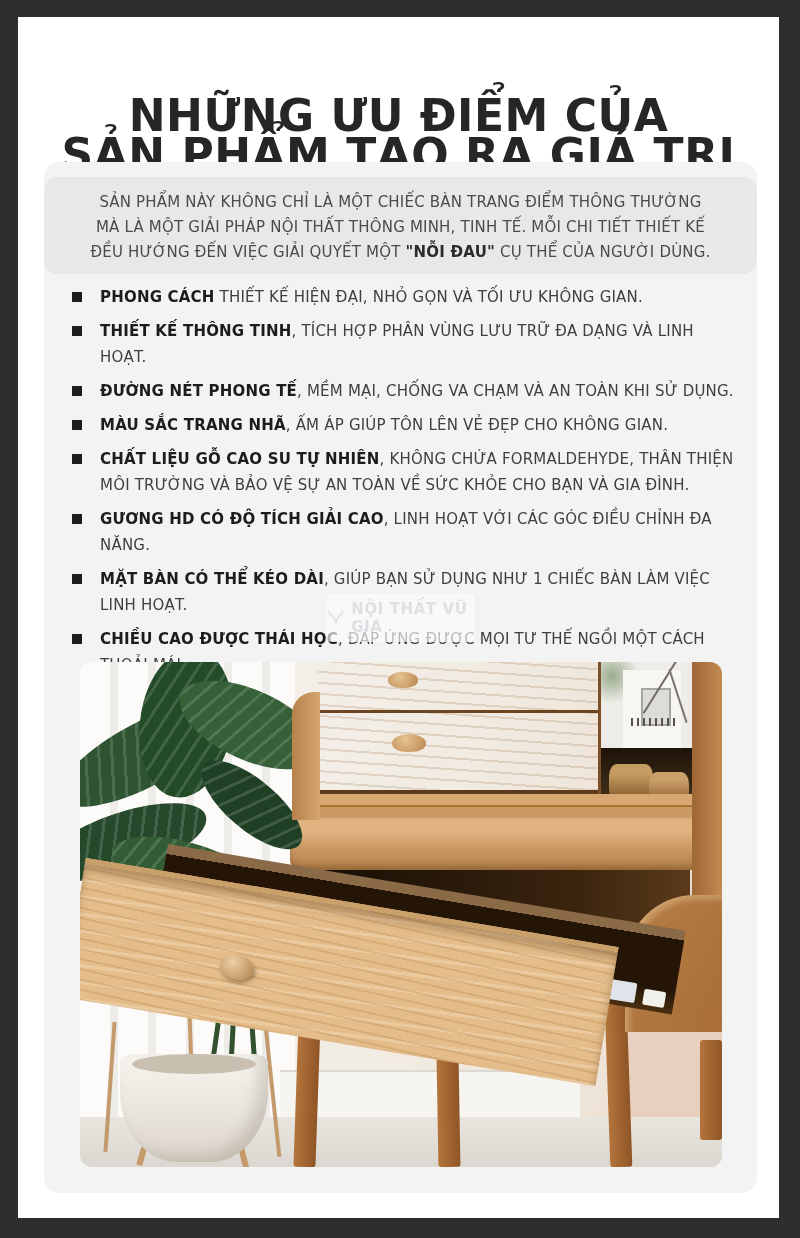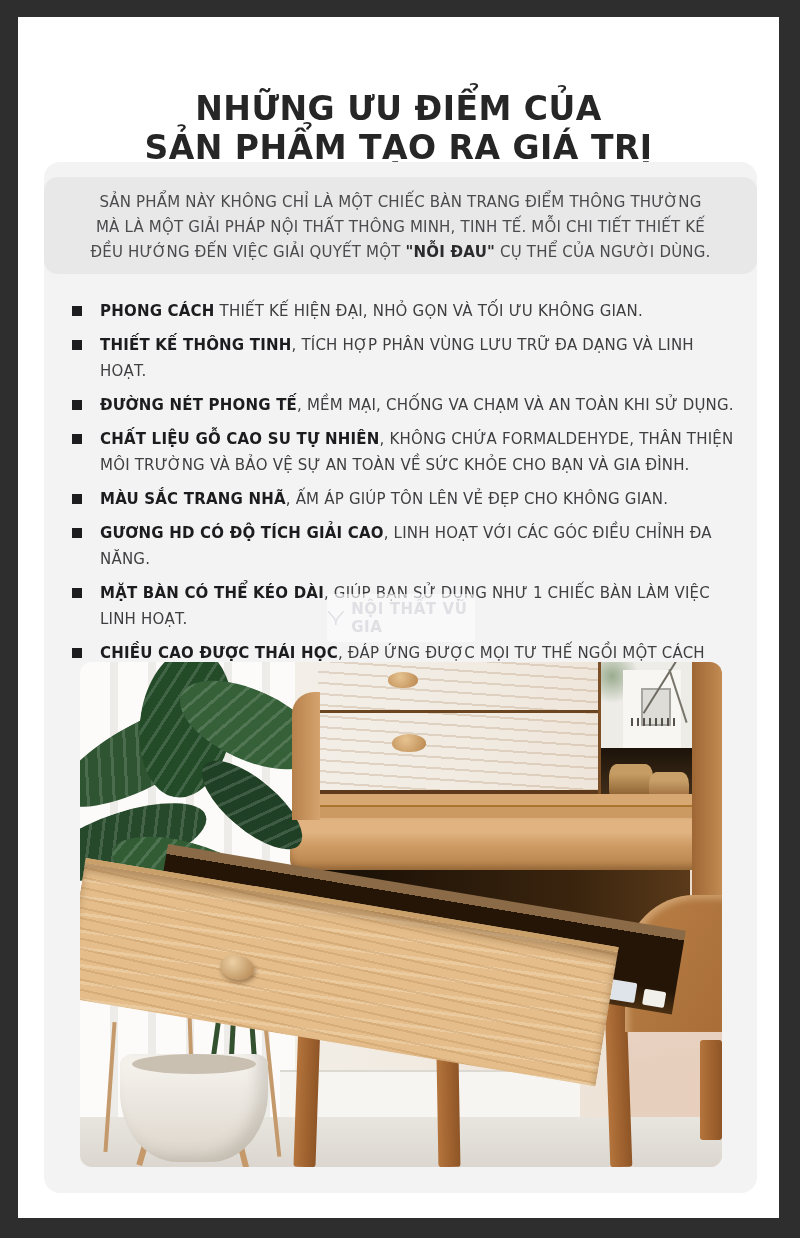--- a/index.html
+++ b/index.html
@@ -6,35 +6,35 @@
   body{
     width:800px;height:1238px;position:relative;
     font-family:"DejaVu Sans","Liberation Sans",sans-serif;
     background:#2e2e2e;overflow:hidden;
   }
   .frame{position:absolute;inset:0;background:#2e2e2e;}
   .sheet{position:absolute;left:18px;top:17px;width:761px;height:1201px;background:#ffffff;}
 
   
   .title{position:absolute;top:50px;left:0;width:100%;text-align:center;
-    font-weight:bold;font-size:33px;line-height:39px;letter-spacing:.5px;color:#262626;}
+    font-weight:bold;font-size:44px;line-height:39px;letter-spacing:.5px;color:#262626;}
   .title span{display:block;}
 
   
   .card{position:absolute;left:26px;top:145px;width:713px;height:1031px;
     background:#f3f3f4;border-radius:16px;}
 
   
   .intro{position:absolute;left:0;top:0;width:713px;height:97px;background:#e8e8e9;
     border-radius:14px;box-sizing:border-box;padding:13px 42px 0;
     text-align:center;font-size:15px;line-height:25px;letter-spacing:.2px;color:#4b4b4d;}
   .intro b{color:#2b2b2d;}
 
   
-  .features{position:absolute;left:28px;top:136px;width:662px;margin:0;padding:0;list-style:none;}
+  .features{position:absolute;left:28px;top:122px;width:662px;margin:0;padding:0;list-style:none;}
   .feat{display:flex;align-items:flex-start;margin-bottom:8px;}
   .sq{flex:0 0 10px;width:10px;height:10px;background:#1d1d1f;margin:8px 18px 0 0;}
   .ft{margin:0;font-size:15px;line-height:26px;letter-spacing:.2px;color:#3f3f41;}
   .ft b{color:#1c1c1e;}
 
   
   .wm{position:absolute;left:50%;top:432px;transform:translateX(-50%);
     width:148px;height:48px;background:rgba(252,252,253,.65);border-radius:4px;
     display:flex;align-items:center;justify-content:center;gap:7px;}
   .wm-text{font-size:15px;font-weight:bold;letter-spacing:.6px;color:#e0dfe3;}
@@ -137,25 +137,25 @@
       <li class="feat">
         <span class="sq"></span>
         <p class="ft"><b>THIẾT KẾ THÔNG TINH</b><span>, TÍCH HỢP PHÂN VÙNG LƯU TRỮ ĐA DẠNG VÀ LINH HOẠT.</span></p>
       </li>
       <li class="feat">
         <span class="sq"></span>
         <p class="ft"><b>ĐƯỜNG NÉT PHONG TẾ</b><span>, MỀM MẠI, CHỐNG VA CHẠM VÀ AN TOÀN KHI SỬ DỤNG.</span></p>
       </li>
       <li class="feat">
         <span class="sq"></span>
+        <p class="ft"><b>MÀU SẮC TRANG NHÃ</b><span>, ẤM ÁP GIÚP TÔN LÊN VẺ ĐẸP CHO KHÔNG GIAN.</span></p>
+      </li>
+      <li class="feat">
+        <span class="sq"></span>
         <p class="ft"><b>CHẤT LIỆU GỖ CAO SU TỰ NHIÊN</b><span>, KHÔNG CHỨA FORMALDEHYDE, THÂN THIỆN MÔI TRƯỜNG VÀ BẢO VỆ SỰ AN TOÀN VỀ SỨC KHỎE CHO BẠN VÀ GIA ĐÌNH.</span></p>
-      </li>
-      <li class="feat">
-        <span class="sq"></span>
-        <p class="ft"><b>MÀU SẮC TRANG NHÃ</b><span>, ẤM ÁP GIÚP TÔN LÊN VẺ ĐẸP CHO KHÔNG GIAN.</span></p>
       </li>
       <li class="feat">
         <span class="sq"></span>
         <p class="ft"><b>GƯƠNG HD CÓ ĐỘ TÍCH GIẢI CAO</b><span>, LINH HOẠT VỚI CÁC GÓC ĐIỀU CHỈNH ĐA NĂNG.</span></p>
       </li>
       <li class="feat">
         <span class="sq"></span>
         <p class="ft"><b>MẶT BÀN CÓ THỂ KÉO DÀI</b><span>, GIÚP BẠN SỬ DỤNG NHƯ 1 CHIẾC BÀN LÀM VIỆC LINH HOẠT.</span></p>
       </li>
       <li class="feat">

